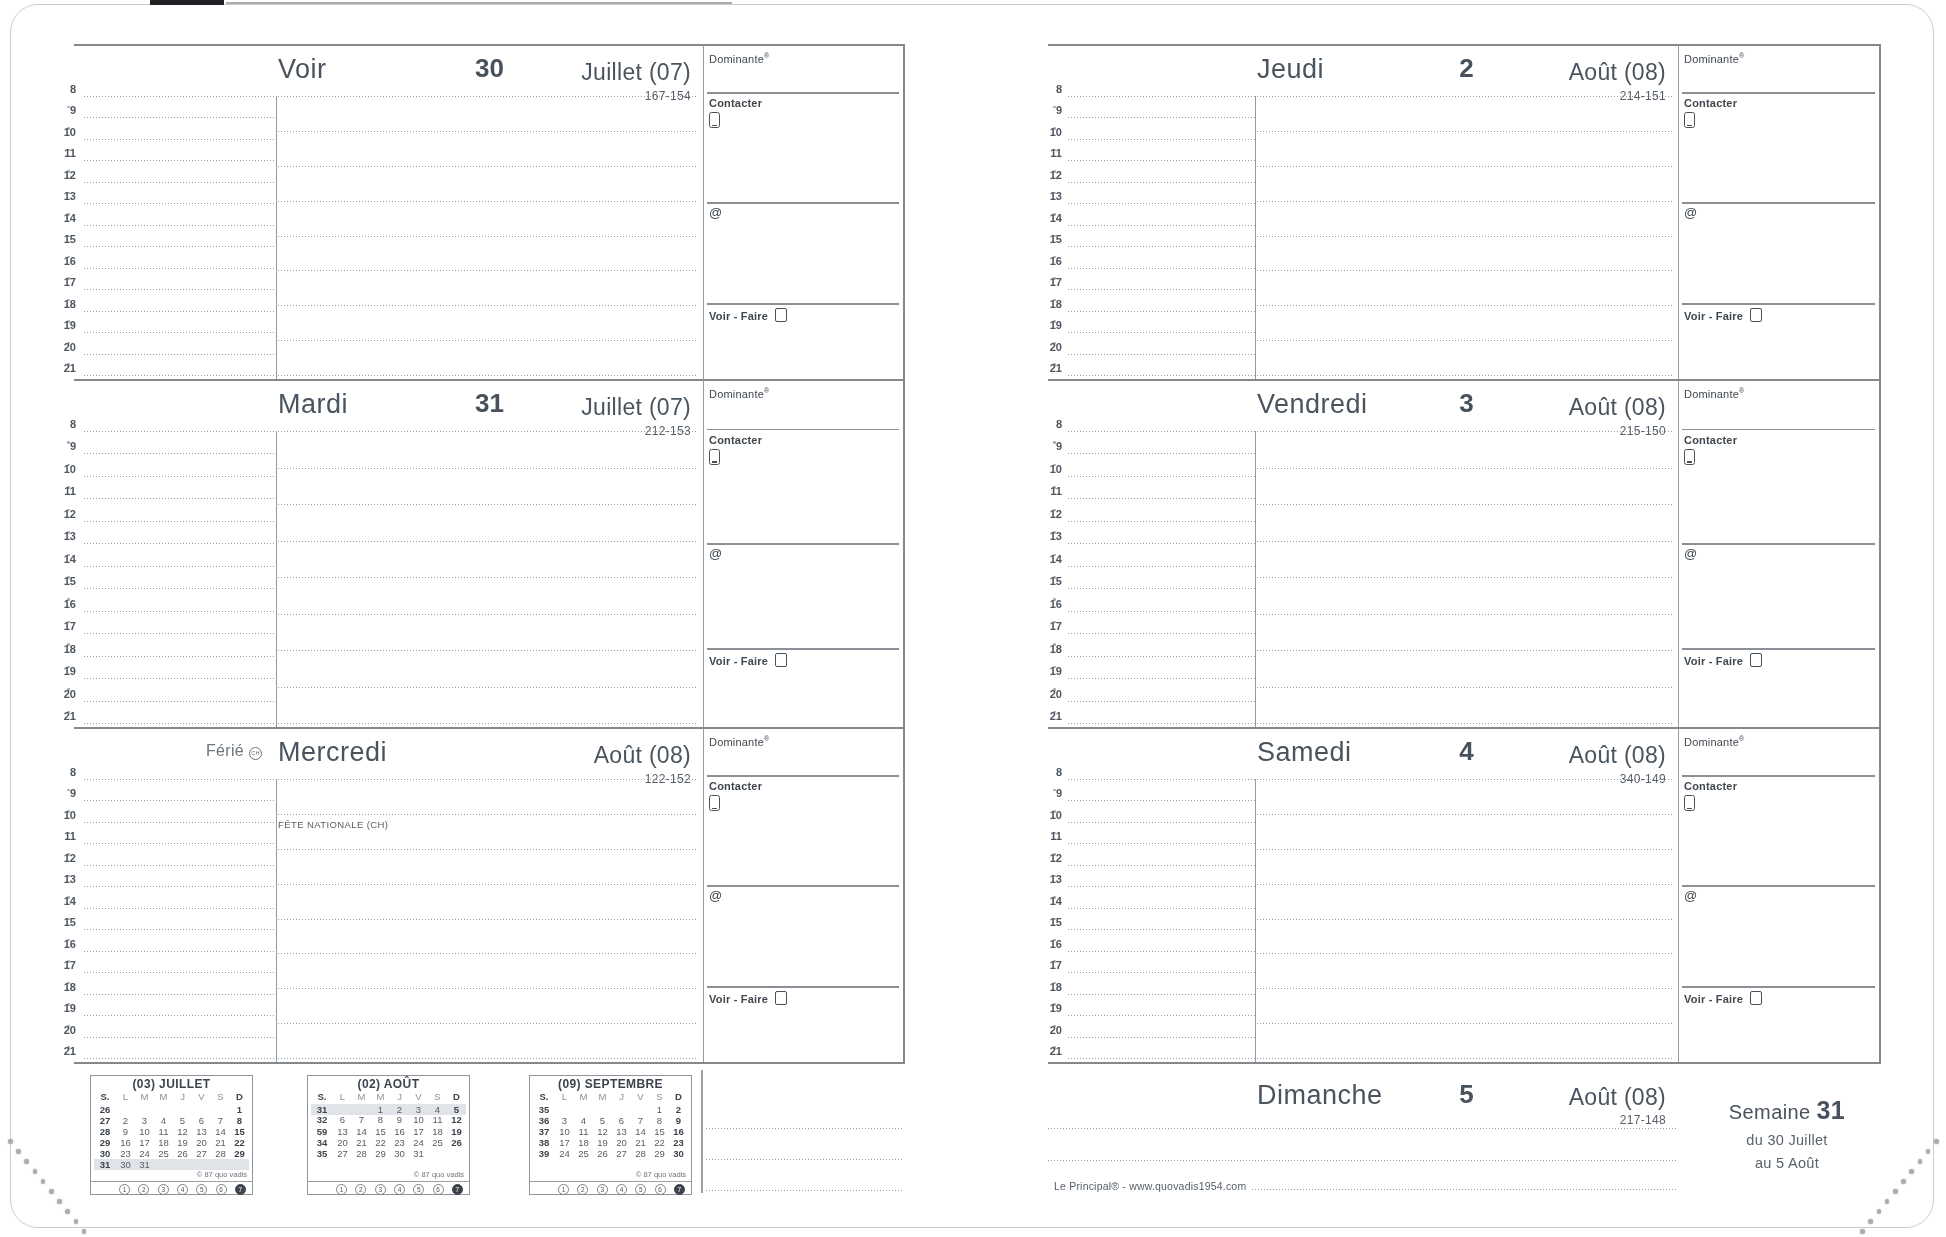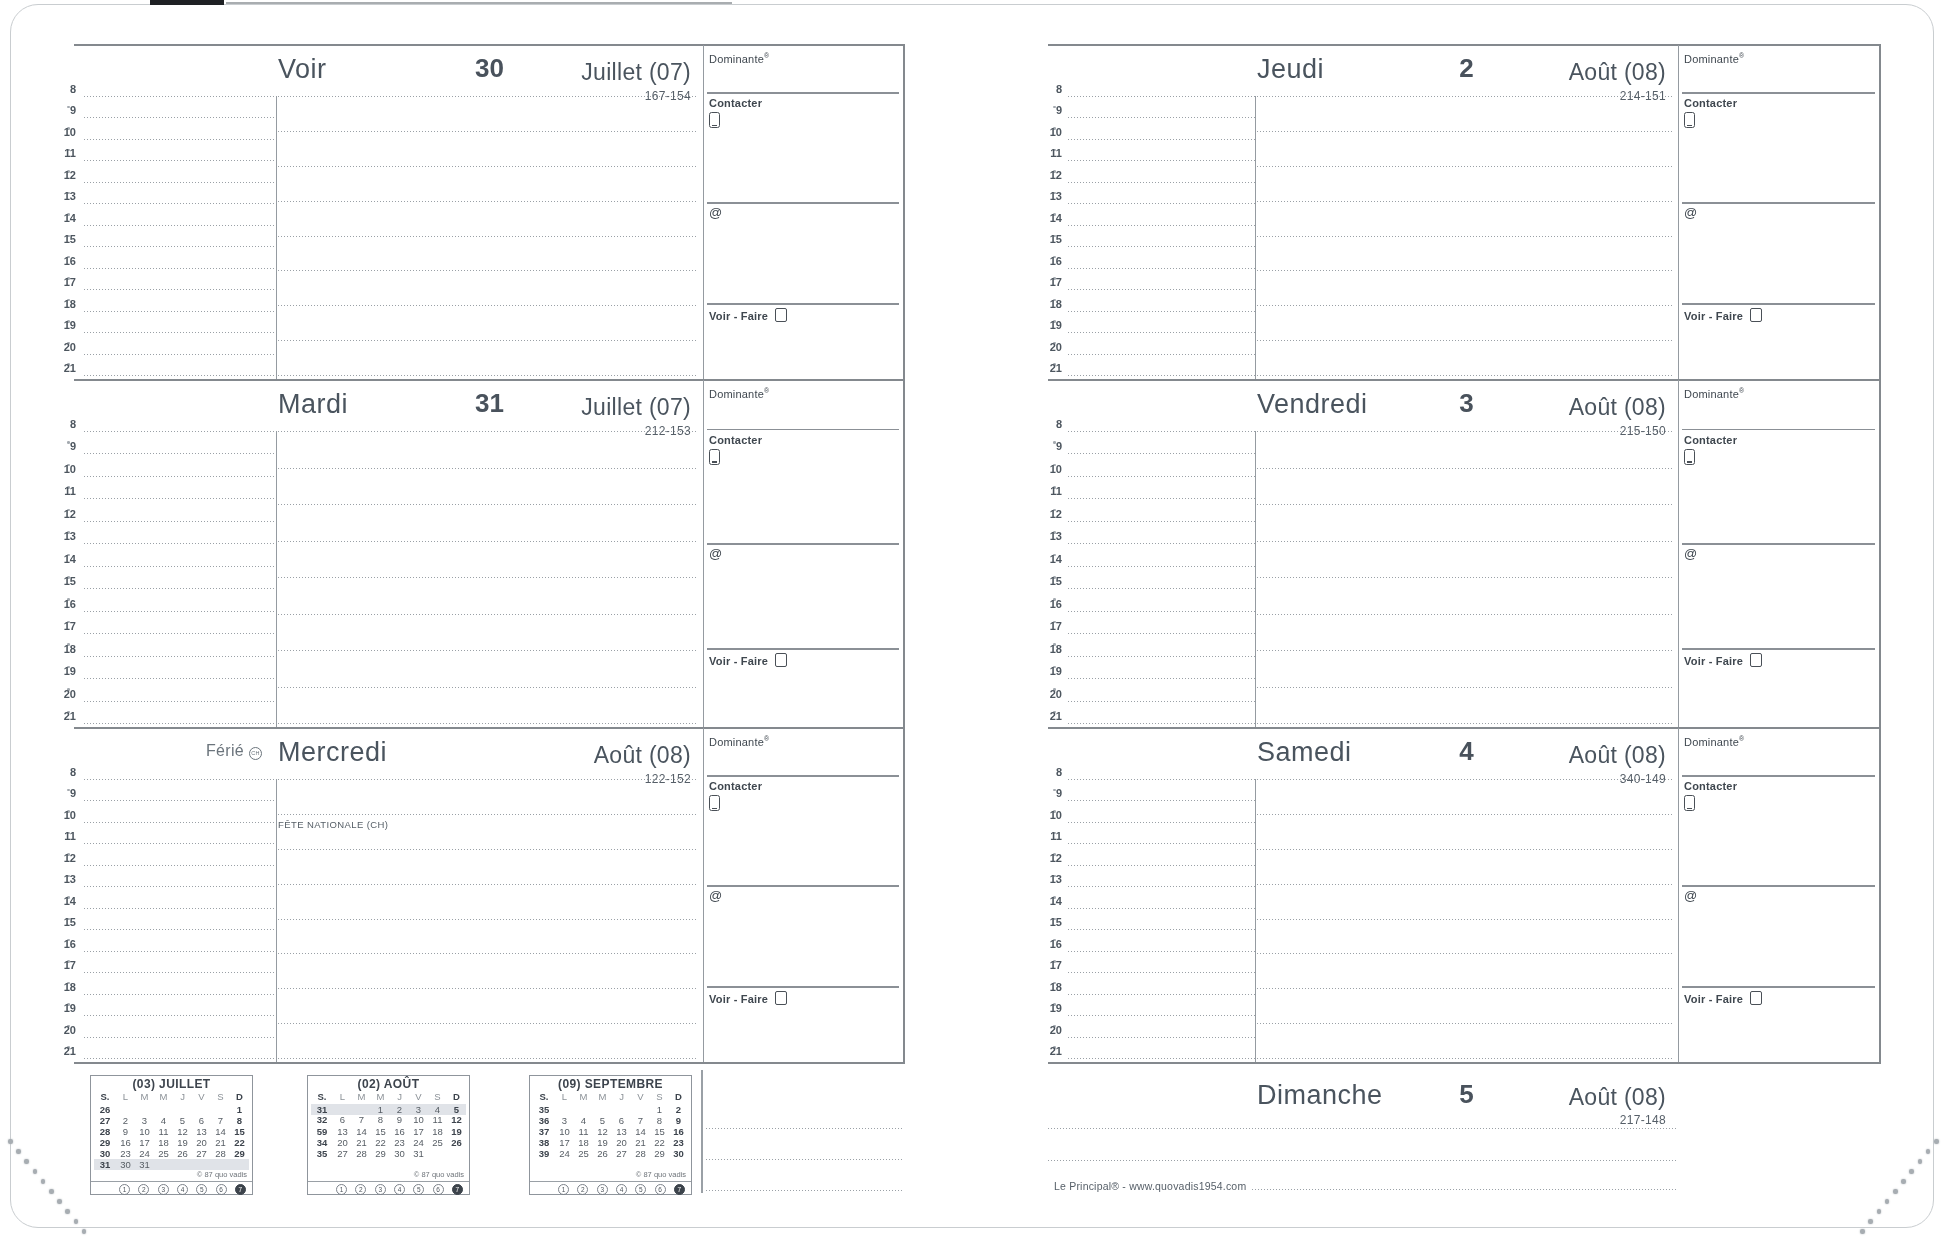--- a/index.html
+++ b/index.html
@@ -48,20 +48,25 @@
   .perfdot{width:4.5px;height:4.5px;border-radius:50%;background:#a7adb2;box-shadow:0 0 2px #b6bbbf;}
 </style>
 </head>
 <body>
 
 <div id="spread">
   <div class="abs page-edge"></div>
   <div class="abs" style="left:150px;top:0;width:74px;height:5px;background:#1f2124;"></div>
   <div class="abs" style="left:226px;top:2px;width:506px;height:1.5px;background:#a9adb0;"></div>
 
+  <div class="abs week-box" style="left:1712px;top:1096px;width:150px;">
+    <div class="l1"><span>Semaine</span> <b>31</b></div>
+    <div class="l2">du 30 Juillet</div>
+    <div class="l2">au 5 Août</div>
+  </div>
 
   <div class="abs footer-row" style="left:1054px;top:1180px;width:624px;">
     <span class="footer-text">Le Principal® - www.quovadis1954.com</span>
     <span class="dotline dotfill"></span>
   </div>
 
   <div id="perf-left">
       <div class="abs perfdot" style="left: 8px; top: 1139px;"></div>
       <div class="abs perfdot" style="left: 16.2px; top: 1149px;"></div>
       <div class="abs perfdot" style="left: 24.4px; top: 1159px;"></div>

